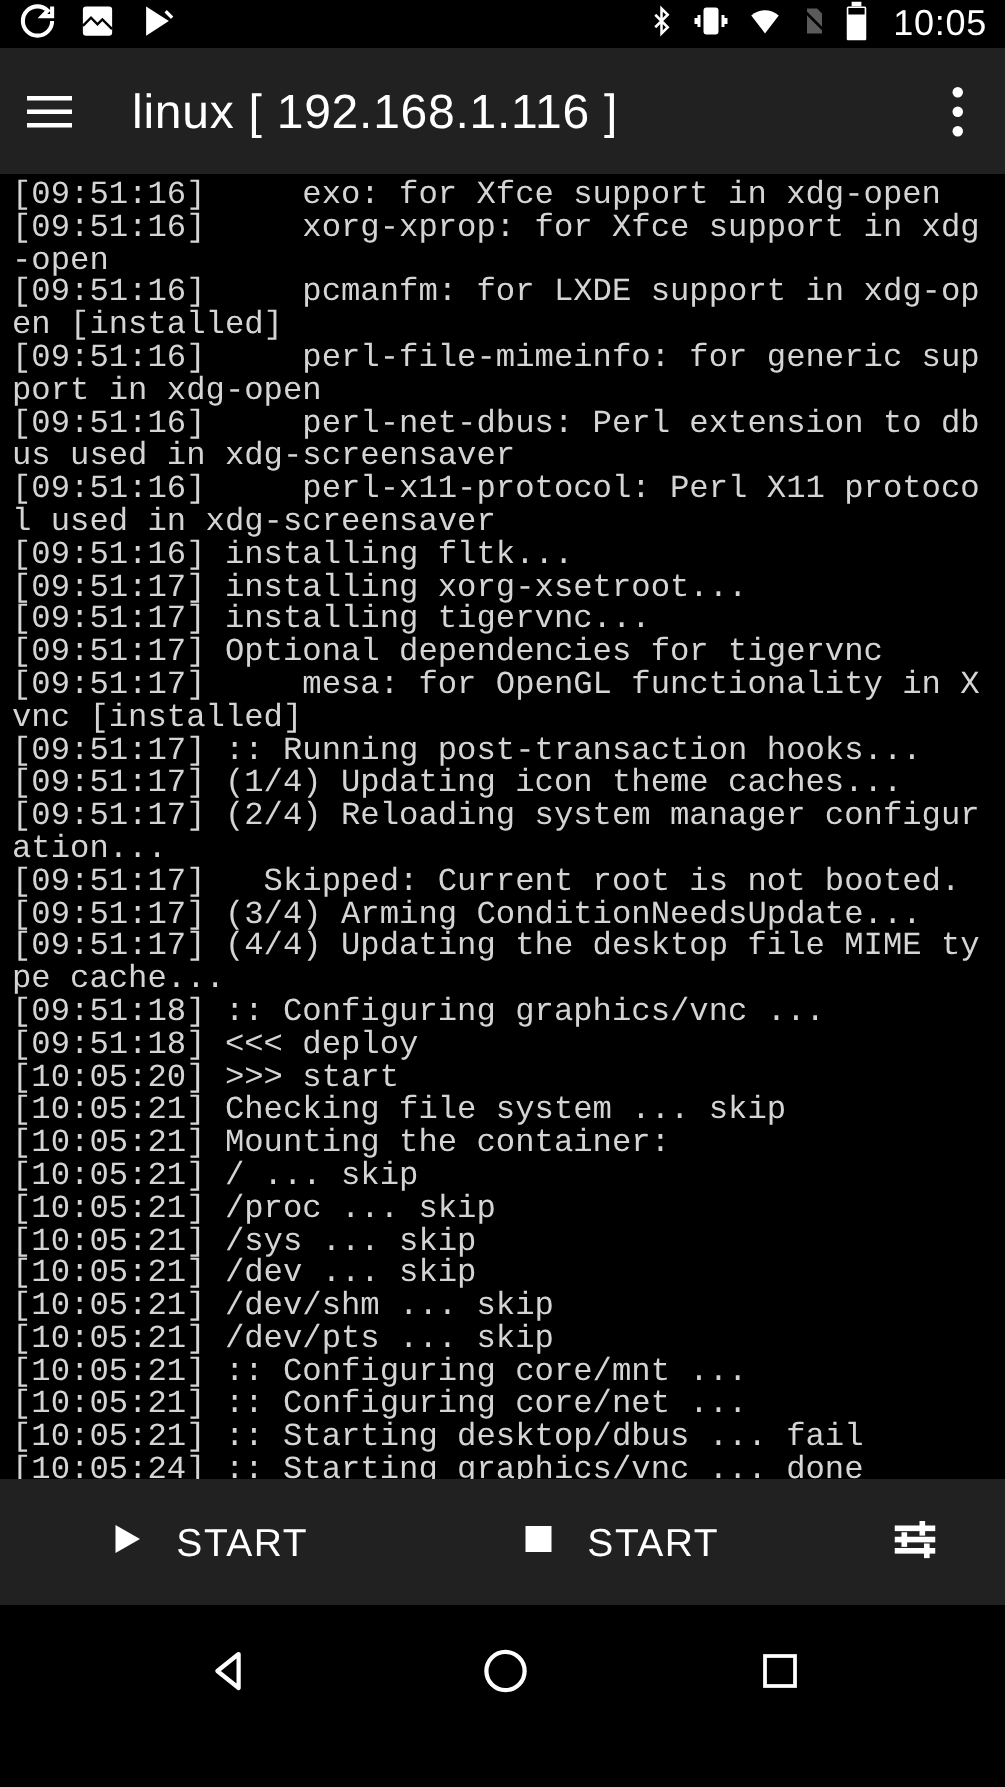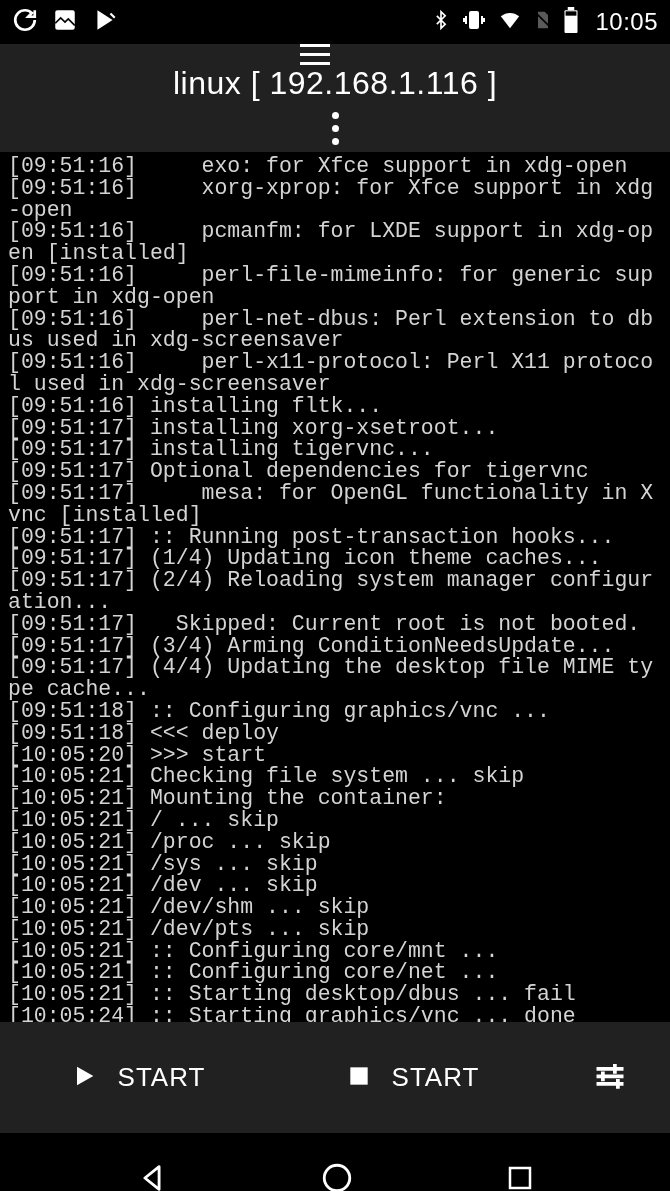--- a/index.html
+++ b/index.html
@@ -1,37 +1,36 @@
 <!DOCTYPE html>
 <html><head>
 <meta charset="utf-8">
 <style>
   * { margin: 0; padding: 0; box-sizing: border-box; }
   html, body { width: 670px; height: 1191px; background: #000; font-family: sans-serif; overflow: hidden; }
   
   .status-bar {
-    height: 44px;
+    height: 32px;
     background: #000;
     display: flex;
     align-items: center;
     padding: 0 12px;
     color: #fff;
   }
   .status-left { display: flex; gap: 14px; align-items: center; }
   .status-right { margin-left: auto; display: flex; gap: 10px; align-items: center; }
   .status-right .clock { font-size: 24px; font-weight: 500; margin-left: 6px; letter-spacing: 0.5px; }
   
   .app-bar {
-    height: 108px;
+    height: 84px;
     background: #212121;
     display: flex;
     align-items: center;
     padding: 0 18px;
     color: #fff;
-    flex-direction: column;
   }
   .hamburger { display: flex; flex-direction: column; gap: 6px; margin-right: 40px; cursor: pointer; }
   .hamburger span { display: block; width: 30px; height: 3px; background: #fff; }
   .app-title { font-size: 32px; font-weight: 500; letter-spacing: 0.5px; flex: 1; }
   .overflow { display: flex; flex-direction: column; gap: 6px; padding: 10px; cursor: pointer; }
   .overflow span { width: 7px; height: 7px; background: #fff; border-radius: 50%; }
   
   .terminal {
     background: #000;
     color: #d4d4d4;
@@ -39,21 +38,21 @@
     font-size: 21.5px;
     line-height: 21.8px;
     padding: 4px 8px 24px 8px;
     height: 870px;
     overflow: hidden;
     white-space: pre-wrap;
     word-break: break-all;
   }
   
   .bottom-bar {
-    height: 111px;
+    height: 84px;
     background: #212121;
     display: flex;
     align-items: center;
     color: #fff;
   }
   .btn { flex: 1; display: flex; align-items: center; justify-content: center; gap: 20px; height: 100%; cursor: pointer; }
   .btn-label { font-size: 26px; font-weight: 500; letter-spacing: 1px; }
   .settings-btn { width: 120px; display: flex; align-items: center; justify-content: center; height: 100%; cursor: pointer; }
   
   .nav-bar {

